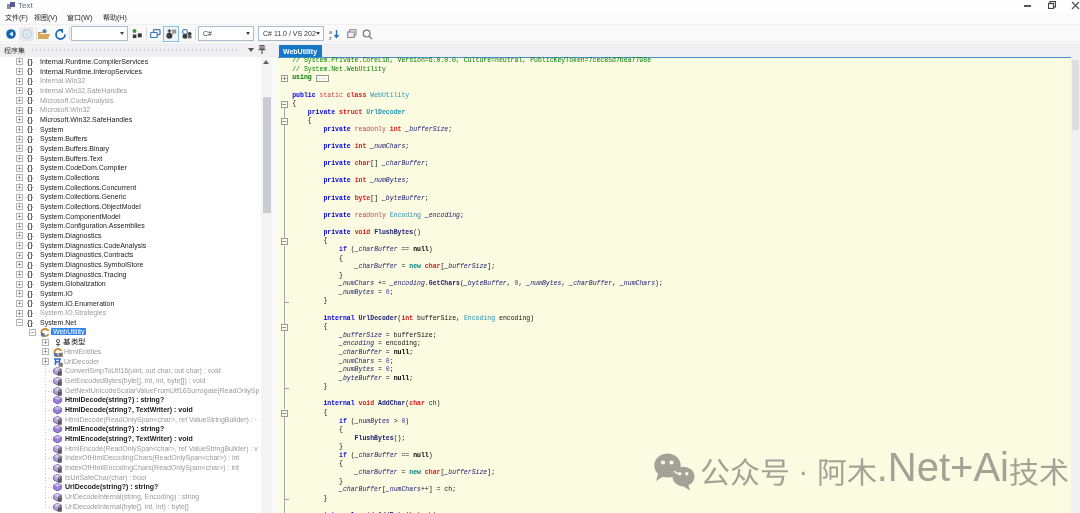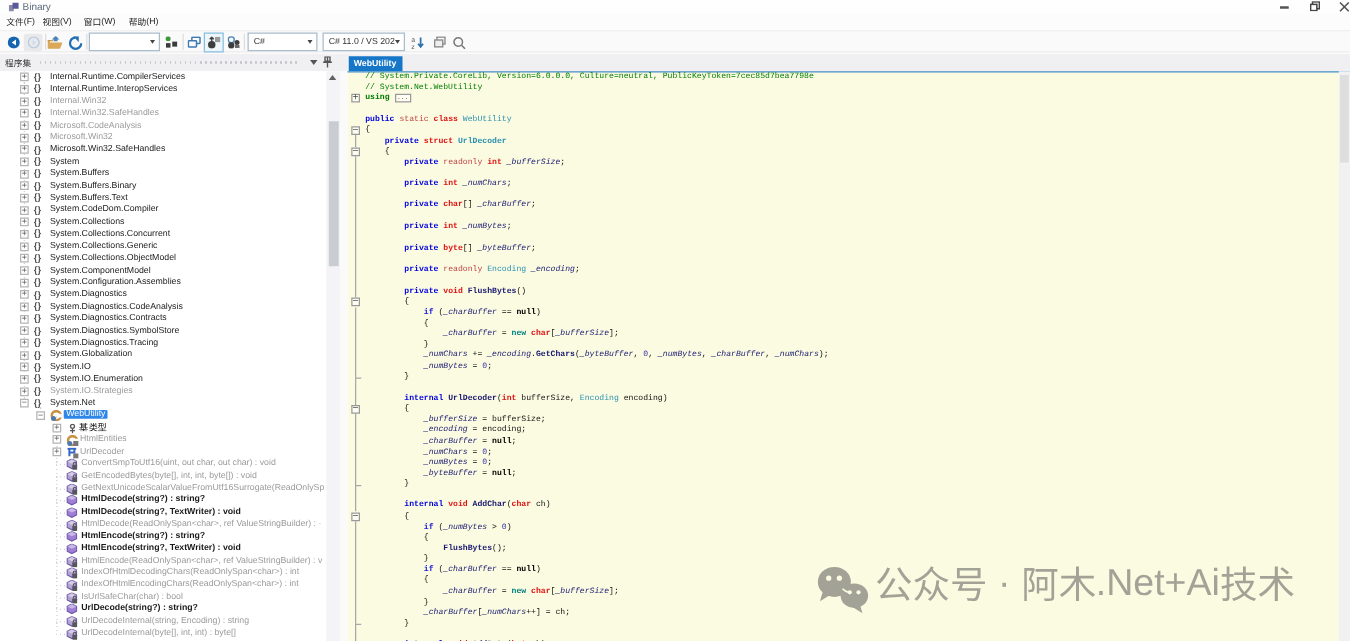--- a/index.html
+++ b/index.html
@@ -34,21 +34,21 @@
 .fline{position:absolute;width:1px;background:#a8a8a8}
 .ftick{position:absolute;height:1px;background:#a8a8a8}
 .combo{position:absolute;height:15px;background:#fff;border:1px solid #a9bccb;font-size:7px;color:#333;line-height:13px;padding-left:4px}
 .carr{position:absolute;right:3px;top:5px;width:0;height:0;border-left:2.5px solid transparent;border-right:2.5px solid transparent;border-top:3.5px solid #444}
 </style></head><body>
 <div id="titlebar">
 <svg class="abs" style="left:7px;top:2px" width="8" height="8" viewBox="0 0 8 8">
       <rect x="0" y="2" width="4" height="5" fill="#8a8aa8"></rect>
       <rect x="3" y="0" width="5" height="5" fill="#5a5a9a"></rect>
     </svg>
-<div class="abs" style="left:18px;top:1px;font-size:8px;color:#5a6a7a">Binary</div>
+<div class="abs" style="left:18px;top:1px;font-size:8px;color:#5a6a7a">Text</div>
 <div class="abs" style="left:1024px;top:5px;width:7px;height:1.5px;background:#555"></div>
 <svg class="abs" style="left:1048px;top:1px" width="8" height="8" viewBox="0 0 8 8">
       <rect x="2" y="0.5" width="5.5" height="5.5" fill="none" stroke="#444" stroke-width="1.2"></rect>
       <rect x="0.5" y="2.5" width="5" height="5" fill="#fff" stroke="#444" stroke-width="1.2"></rect>
     </svg>
 <svg class="abs" style="left:1071px;top:1px" width="9" height="9" viewBox="0 0 9 9">
       <path d="M1 1 L8 8 M8 1 L1 8" stroke="#555" stroke-width="1.3"></path>
     </svg>
 </div>
 <div id="menubar">
@@ -509,18 +509,18 @@
 <div class="abs" style="left:50px;top:6px;white-space:nowrap;font-size:30px;line-height:34px"><svg style="width:30px;height:30px;vertical-align:-4.00px" viewBox="0 0 1000 1000">
           <path d="M324 69C265 219 164 363 51 452C71 464 105 491 120 506C231 407 337 255 404 91ZM665 61 592 91C668 242 796 410 901 506C916 486 944 457 964 442C860 359 732 199 665 61ZM161 894C199 880 253 876 781 841C808 882 831 921 848 953L922 913C872 822 769 681 681 574L611 606C651 656 694 714 734 771L266 798C366 682 464 532 547 380L465 345C385 511 263 686 223 731C186 778 159 808 132 815C143 837 157 877 161 894Z" fill="#a2a296"></path>
         </svg><svg style="width:30px;height:30px;vertical-align:-4.00px" viewBox="0 0 1000 1000">
           <path d="M277 399C251 626 187 802 49 906C68 917 101 941 114 953C204 876 265 771 305 638C365 690 427 752 459 795L512 739C473 692 395 620 325 565C336 516 345 463 352 407ZM638 404C615 637 554 810 411 912C430 923 463 947 476 960C567 886 627 786 665 658C710 767 785 884 897 950C909 930 932 899 949 884C810 814 730 664 694 542C702 501 708 458 713 412ZM494 34C411 206 245 333 47 398C67 416 89 446 101 467C265 404 406 302 503 169C598 300 748 410 908 461C920 440 943 409 960 394C790 348 626 236 540 112L566 64Z" fill="#a2a296"></path>
         </svg><svg style="width:30px;height:30px;vertical-align:-4.00px" viewBox="0 0 1000 1000">
           <path d="M260 148H736V284H260ZM185 81V350H815V81ZM63 440V509H269C249 571 224 640 203 689H727C708 805 688 861 663 881C651 889 639 890 615 890C587 890 514 889 444 882C458 903 468 932 470 954C539 958 605 959 639 957C678 956 702 950 726 930C763 898 788 823 812 655C814 644 816 621 816 621H315L352 509H933V440Z" fill="#a2a296"></path>
         </svg><span style="font-size:30px;color:#a2a296;vertical-align:1.5px"> · </span><svg style="width:30px;height:30px;vertical-align:-4.00px" viewBox="0 0 1000 1000">
           <path d="M381 108V179H805V866C805 886 798 892 776 892C755 894 681 894 602 891C612 911 623 941 627 959C730 960 791 960 827 948C862 938 877 917 877 866V179H963V108ZM415 320V759H480V683H698V320ZM480 386H631V618H480ZM81 83V960H148V151H281C259 218 230 306 201 377C273 457 291 526 291 581C291 611 286 640 270 651C262 656 251 659 239 660C223 661 203 660 181 658C192 678 199 707 199 725C222 726 247 726 267 723C287 721 305 715 319 705C347 684 358 642 358 588C358 525 342 453 269 369C303 289 339 191 368 109L320 80L308 83Z" fill="#a2a296"></path>
         </svg><svg style="width:30px;height:30px;vertical-align:-4.00px" viewBox="0 0 1000 1000">
           <path d="M460 41V286H67V361H425C335 535 182 706 28 790C46 805 71 834 84 853C226 767 364 613 460 442V960H539V441C637 607 775 764 913 851C926 830 952 801 970 786C819 702 663 531 572 361H935V286H539V41Z" fill="#a2a296"></path>
-        </svg><span style="font-size:30px;color:#a2a296;vertical-align:1.5px">.Net+Ai</span><svg style="width:30px;height:30px;vertical-align:-4.00px" viewBox="0 0 1000 1000">
+        </svg><span style="font-size:40px;color:#a2a296;vertical-align:1.5px">.Net+Ai</span><svg style="width:30px;height:30px;vertical-align:-4.00px" viewBox="0 0 1000 1000">
           <path d="M614 40V197H378V267H614V418H398V487H431L428 488C468 595 523 688 594 764C512 824 417 866 320 892C335 908 353 939 361 959C464 928 562 881 648 816C722 881 812 930 916 961C927 941 948 912 965 896C865 870 778 826 705 767C796 683 868 574 909 436L861 415L847 418H688V267H929V197H688V40ZM502 487H814C777 578 720 655 650 718C586 653 537 575 502 487ZM178 40V242H49V312H178V532C125 547 77 560 37 569L59 642L178 607V869C178 884 173 889 159 889C146 889 103 889 56 888C65 908 76 939 79 957C148 958 189 955 216 944C242 932 252 912 252 869V585L373 548L363 480L252 512V312H363V242H252V40Z" fill="#a2a296"></path>
         </svg><svg style="width:30px;height:30px;vertical-align:-4.00px" viewBox="0 0 1000 1000">
           <path d="M607 104C669 148 748 213 786 254L843 200C803 160 723 99 661 57ZM461 41V293H67V367H440C351 535 193 700 35 780C54 795 79 825 93 845C229 766 364 629 461 475V960H543V445C643 597 781 749 902 837C916 816 942 787 962 771C827 686 668 522 574 367H928V293H543V41Z" fill="#a2a296"></path>
         </svg></div>
 </div>
 </div>
 </body></html>

